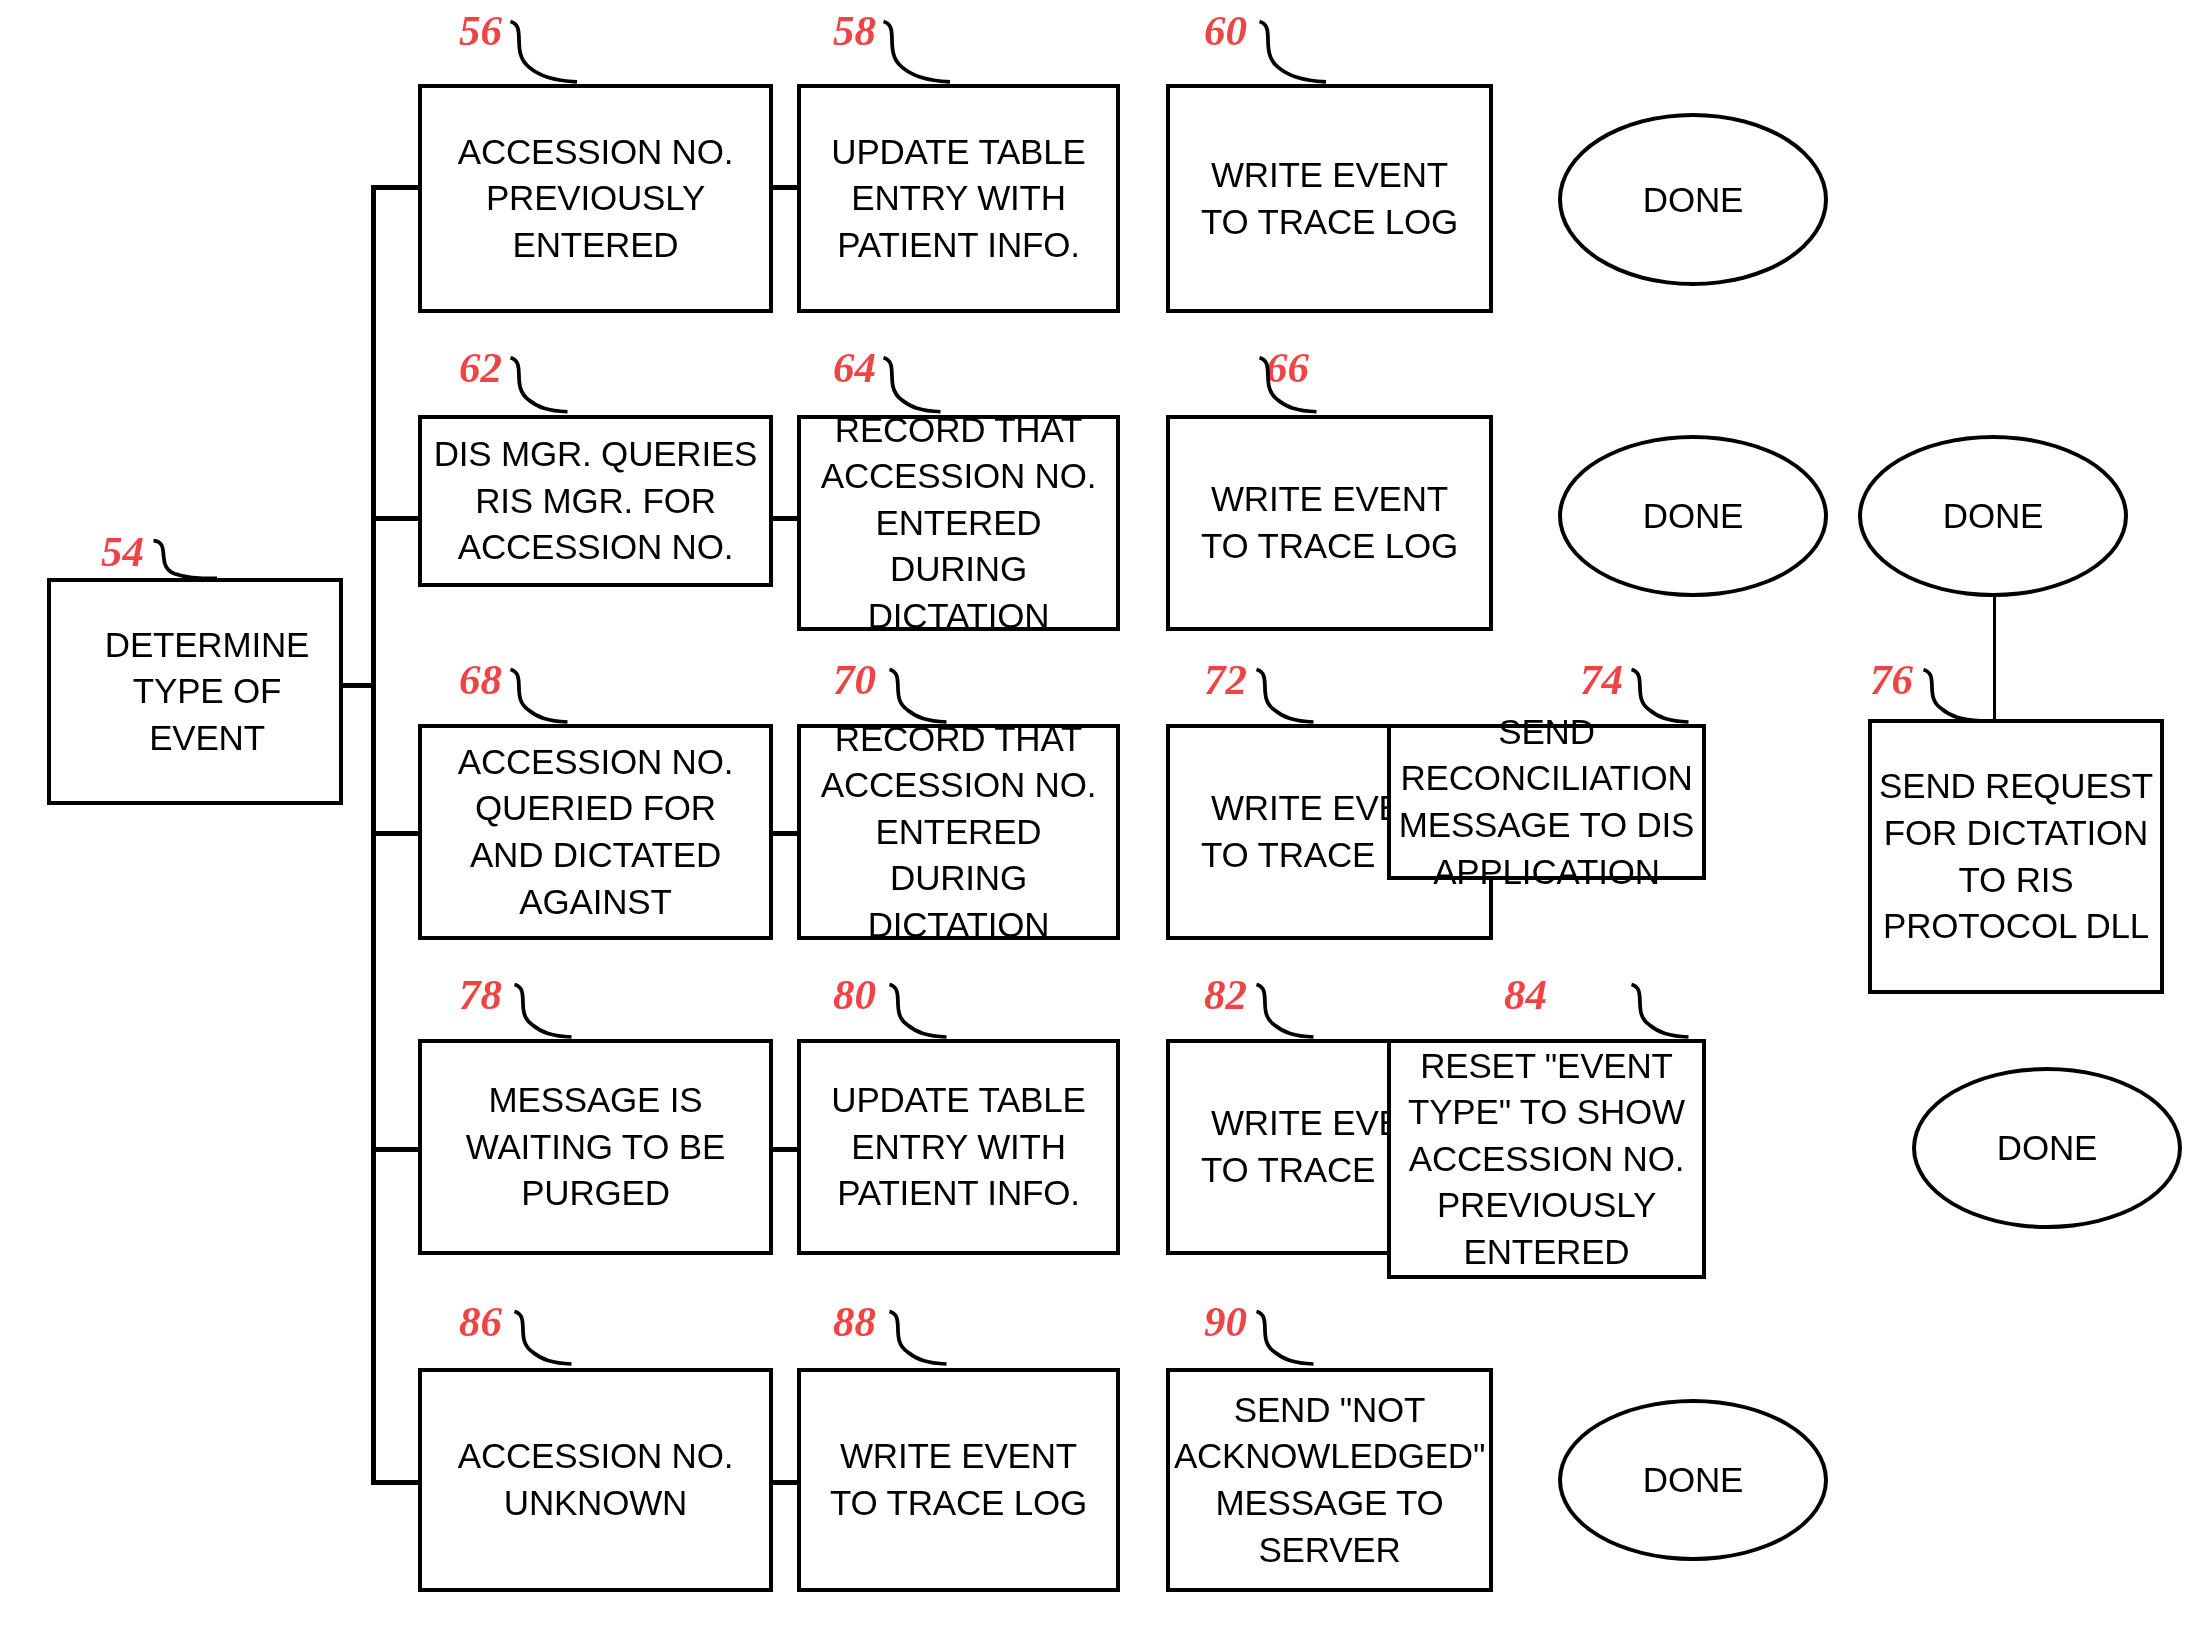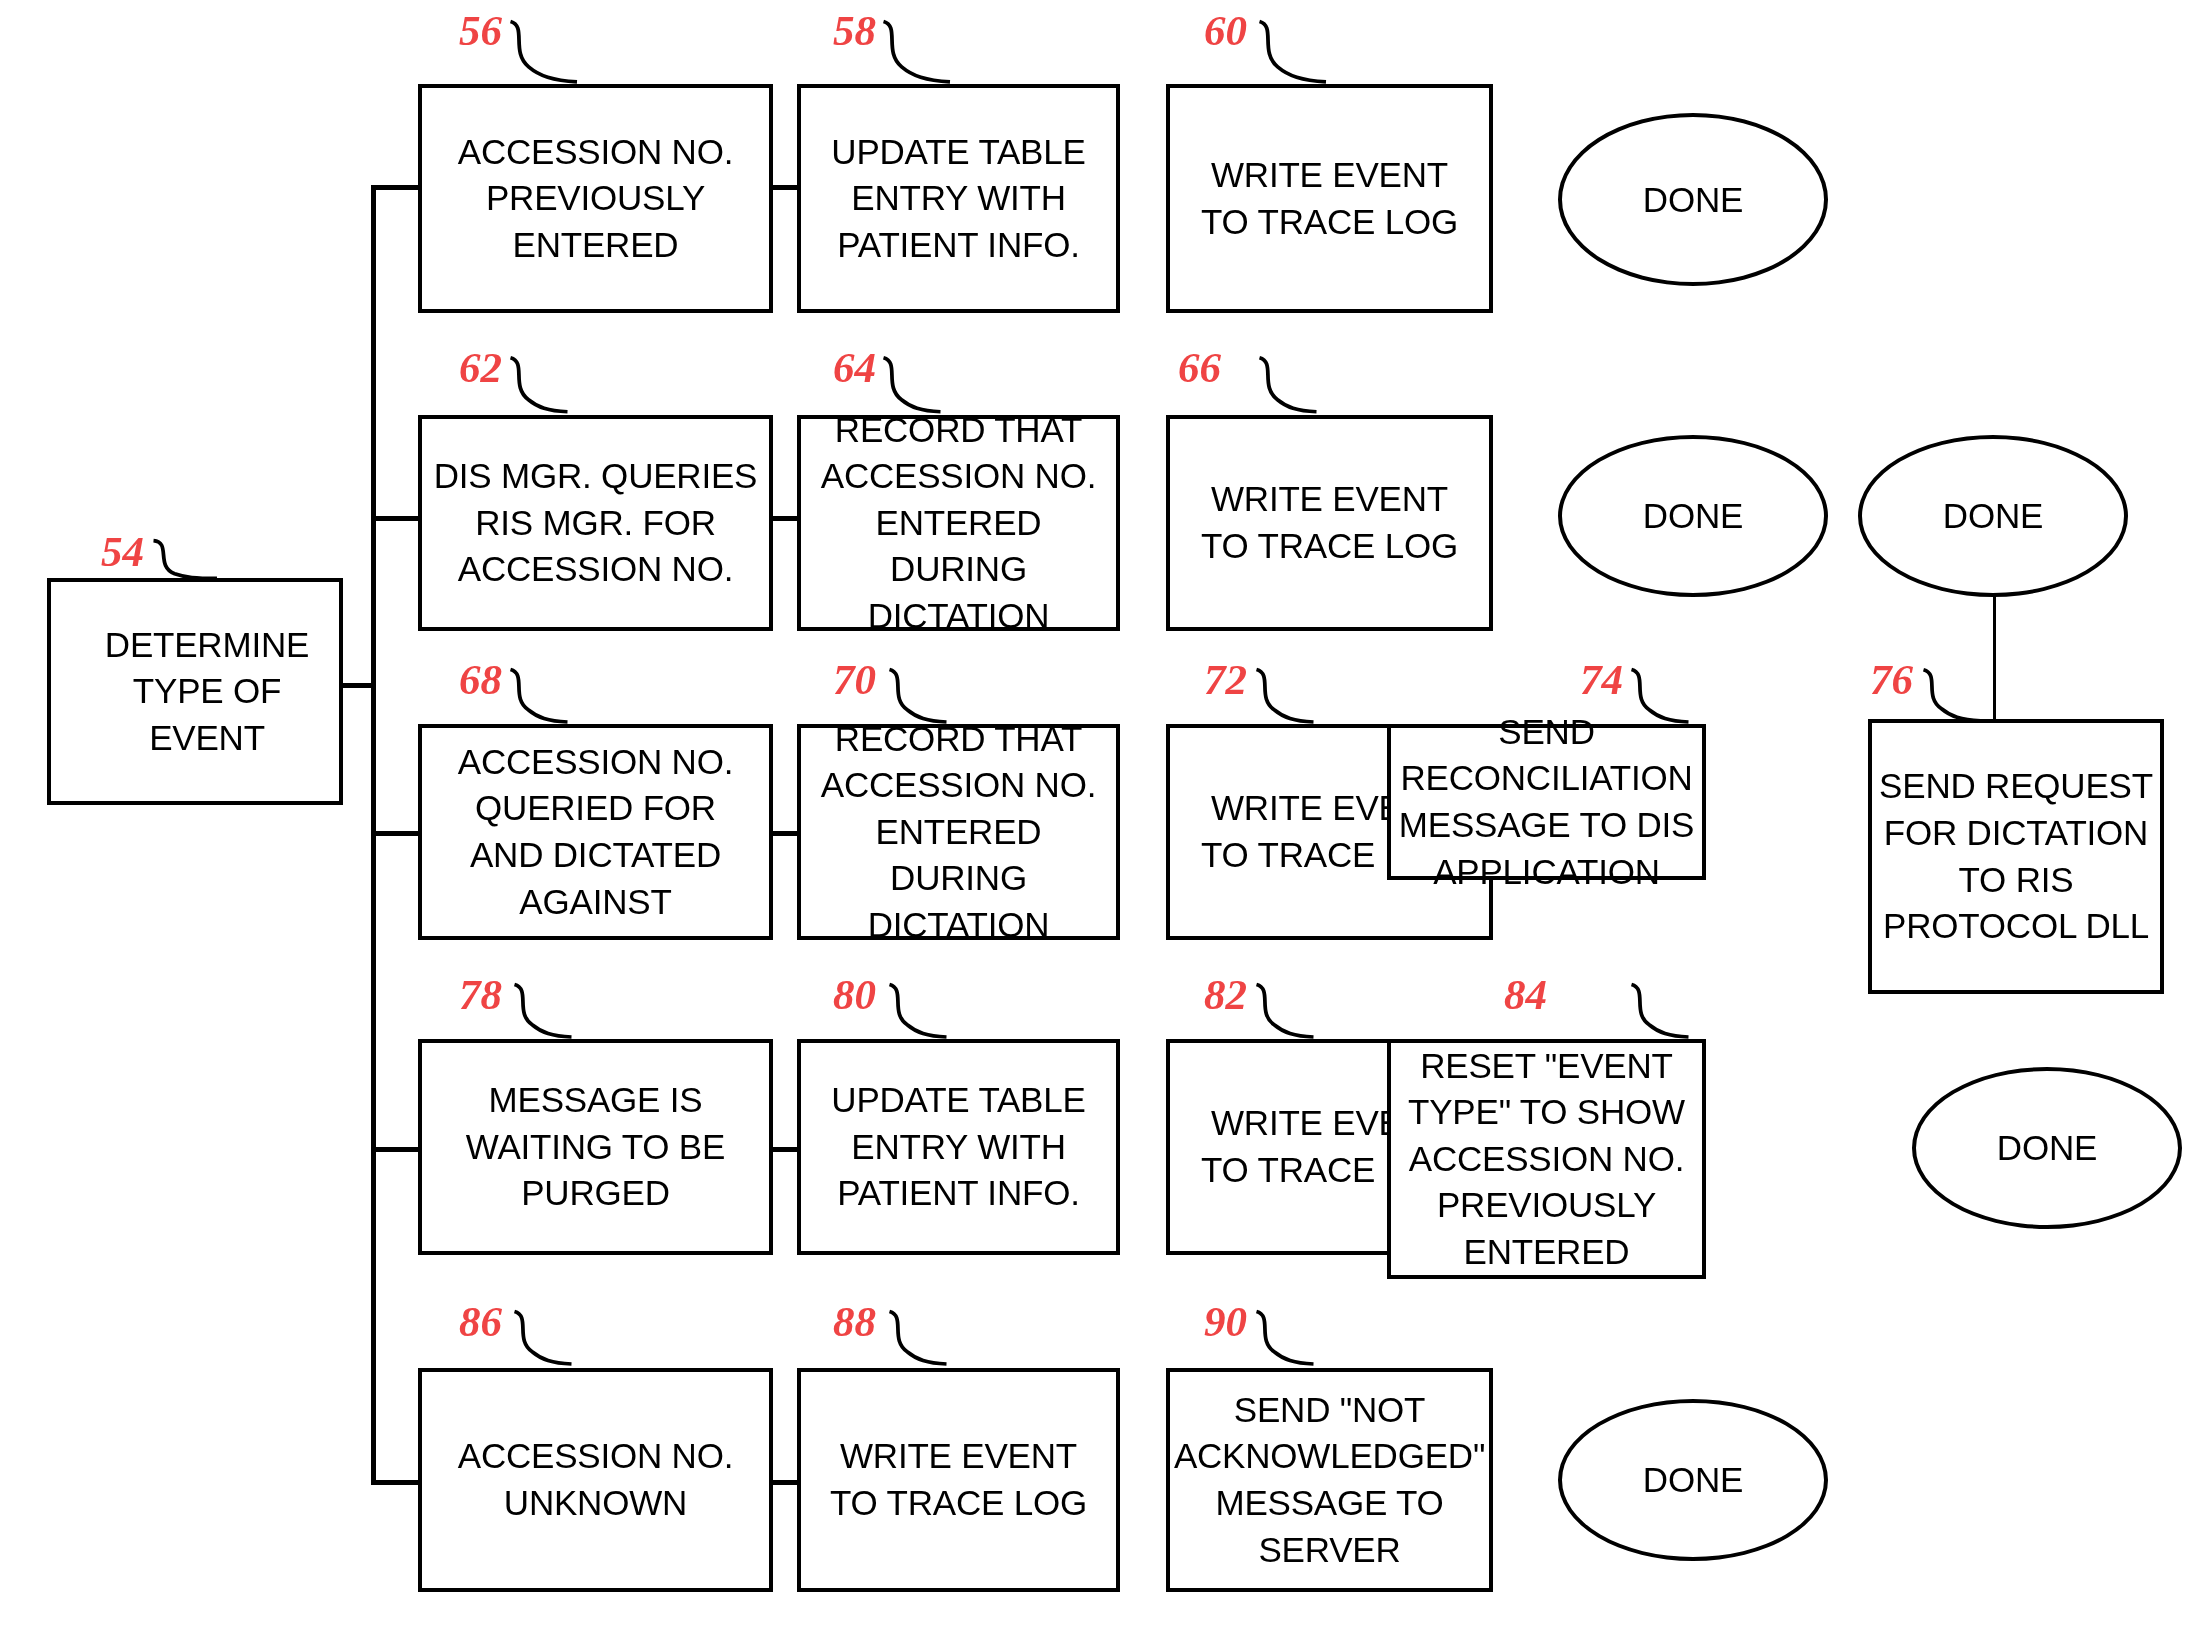--- a/index.html
+++ b/index.html
@@ -166,21 +166,21 @@
   </div>
   <div class="refnum" style="left:1204px; top:9px;">60</div>
   <svg class="leader" style="left:1258px; top:19.5px;" width="68" height="68" viewBox="0 0 90 90">
     <path d="M2,2 C24,8 2,42 26,62 C40,74 58,80 90,82" fill="none" stroke="#000" stroke-width="5"></path>
   </svg>
 
   <div class="oval" style="left:1558px; top:113px; width:270px; height:173px;">
     <span class="txt">DONE</span>
   </div>
 
-  <div class="node" style="left:418px; top:415px; width:355px; height:216px;">
+  <div class="node" style="left:418px; top:415px; width:355px; height:172px;">
     <span class="txt">DIS MGR. QUERIES
 RIS MGR. FOR
 ACCESSION NO.</span>
   </div>
   <div class="refnum" style="left:459px; top:346px;">62</div>
   <svg class="leader" style="left:509px; top:356px;" width="60" height="62" viewBox="0 0 80 82">
     <path d="M2,2 C24,8 2,40 26,58 C38,68 52,73 78,74" fill="none" stroke="#000" stroke-width="5"></path>
   </svg>
 
   <div class="node" style="left:797px; top:415px; width:323px; height:216px;">
@@ -191,21 +191,21 @@
   </div>
   <div class="refnum" style="left:833px; top:346px;">64</div>
   <svg class="leader" style="left:882px; top:356px;" width="60" height="62" viewBox="0 0 80 82">
     <path d="M2,2 C24,8 2,40 26,58 C38,68 52,73 78,74" fill="none" stroke="#000" stroke-width="5"></path>
   </svg>
 
   <div class="node" style="left:1166px; top:415px; width:327px; height:216px;">
     <span class="txt">WRITE EVENT
 TO TRACE LOG</span>
   </div>
-  <div class="refnum" style="left:1178px; top:346px;">66</div>
+  <div class="refnum" style="left:1266px; top:346px;">66</div>
   <svg class="leader" style="left:1258px; top:356px;" width="60" height="62" viewBox="0 0 80 82">
     <path d="M2,2 C24,8 2,40 26,58 C38,68 52,73 78,74" fill="none" stroke="#000" stroke-width="5"></path>
   </svg>
 
   <div class="oval" style="left:1558px; top:435px; width:270px; height:162px;">
     <span class="txt">DONE</span>
   </div>
 
   <div class="oval" style="left:1858px; top:435px; width:270px; height:162px;">
     <span class="txt">DONE</span>

